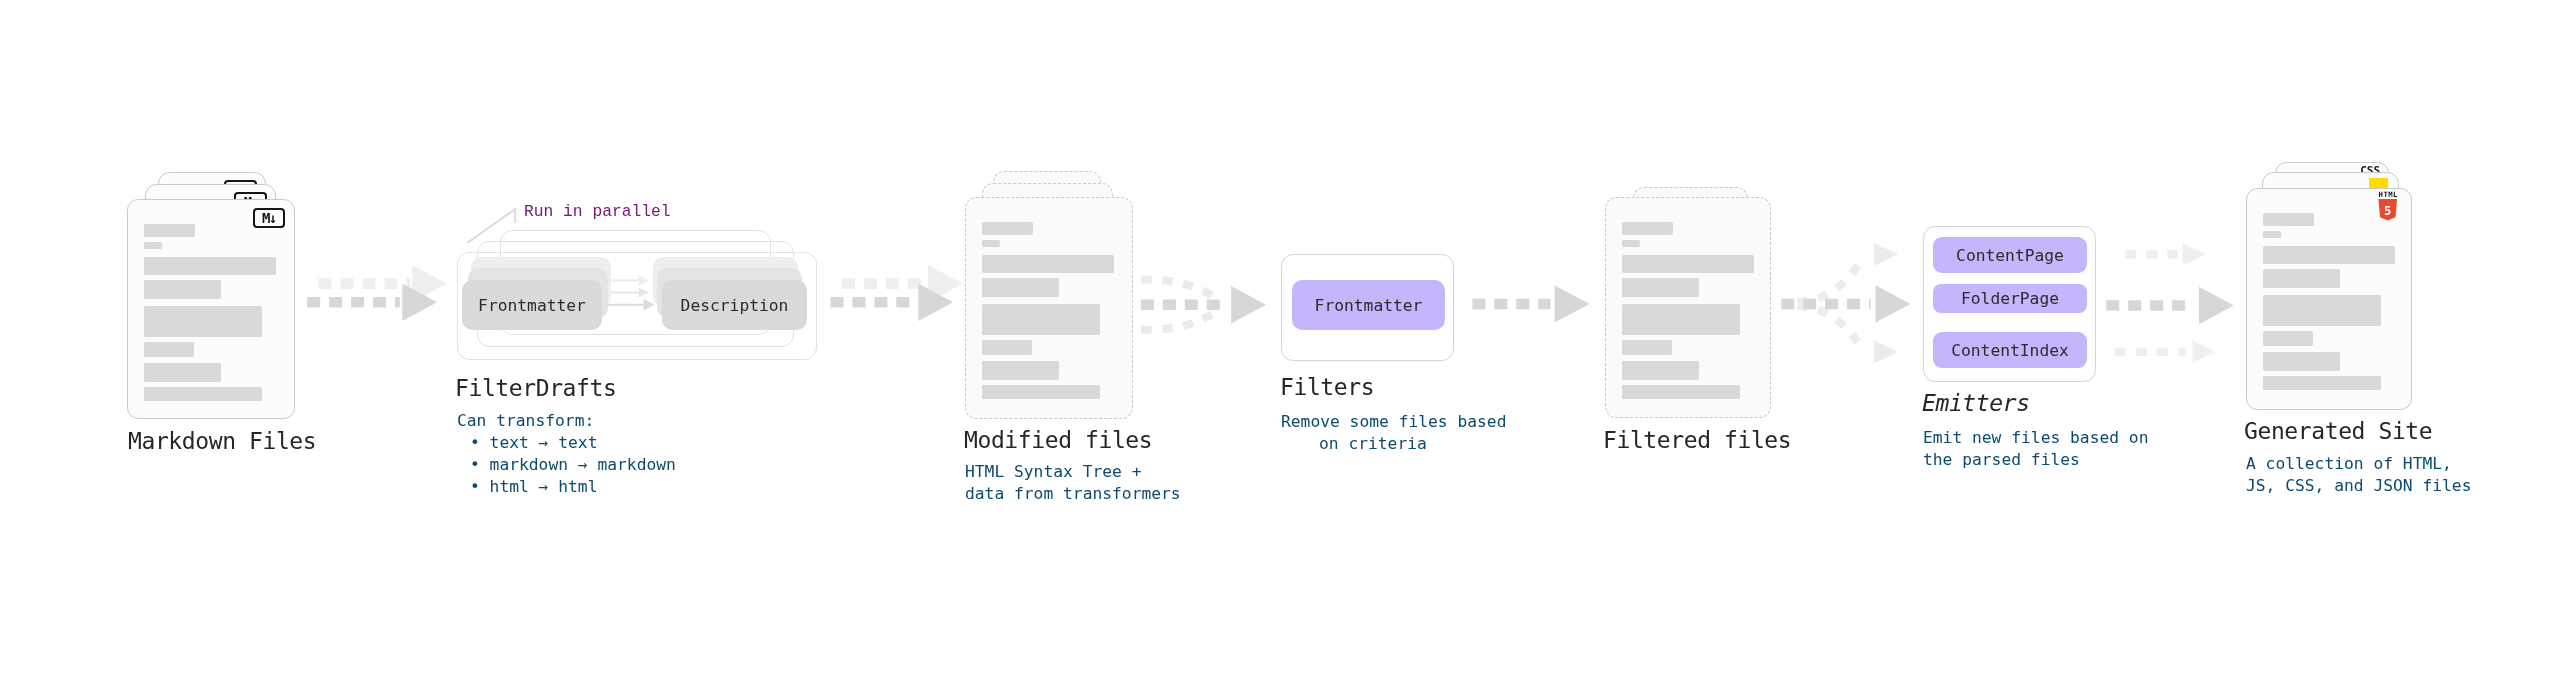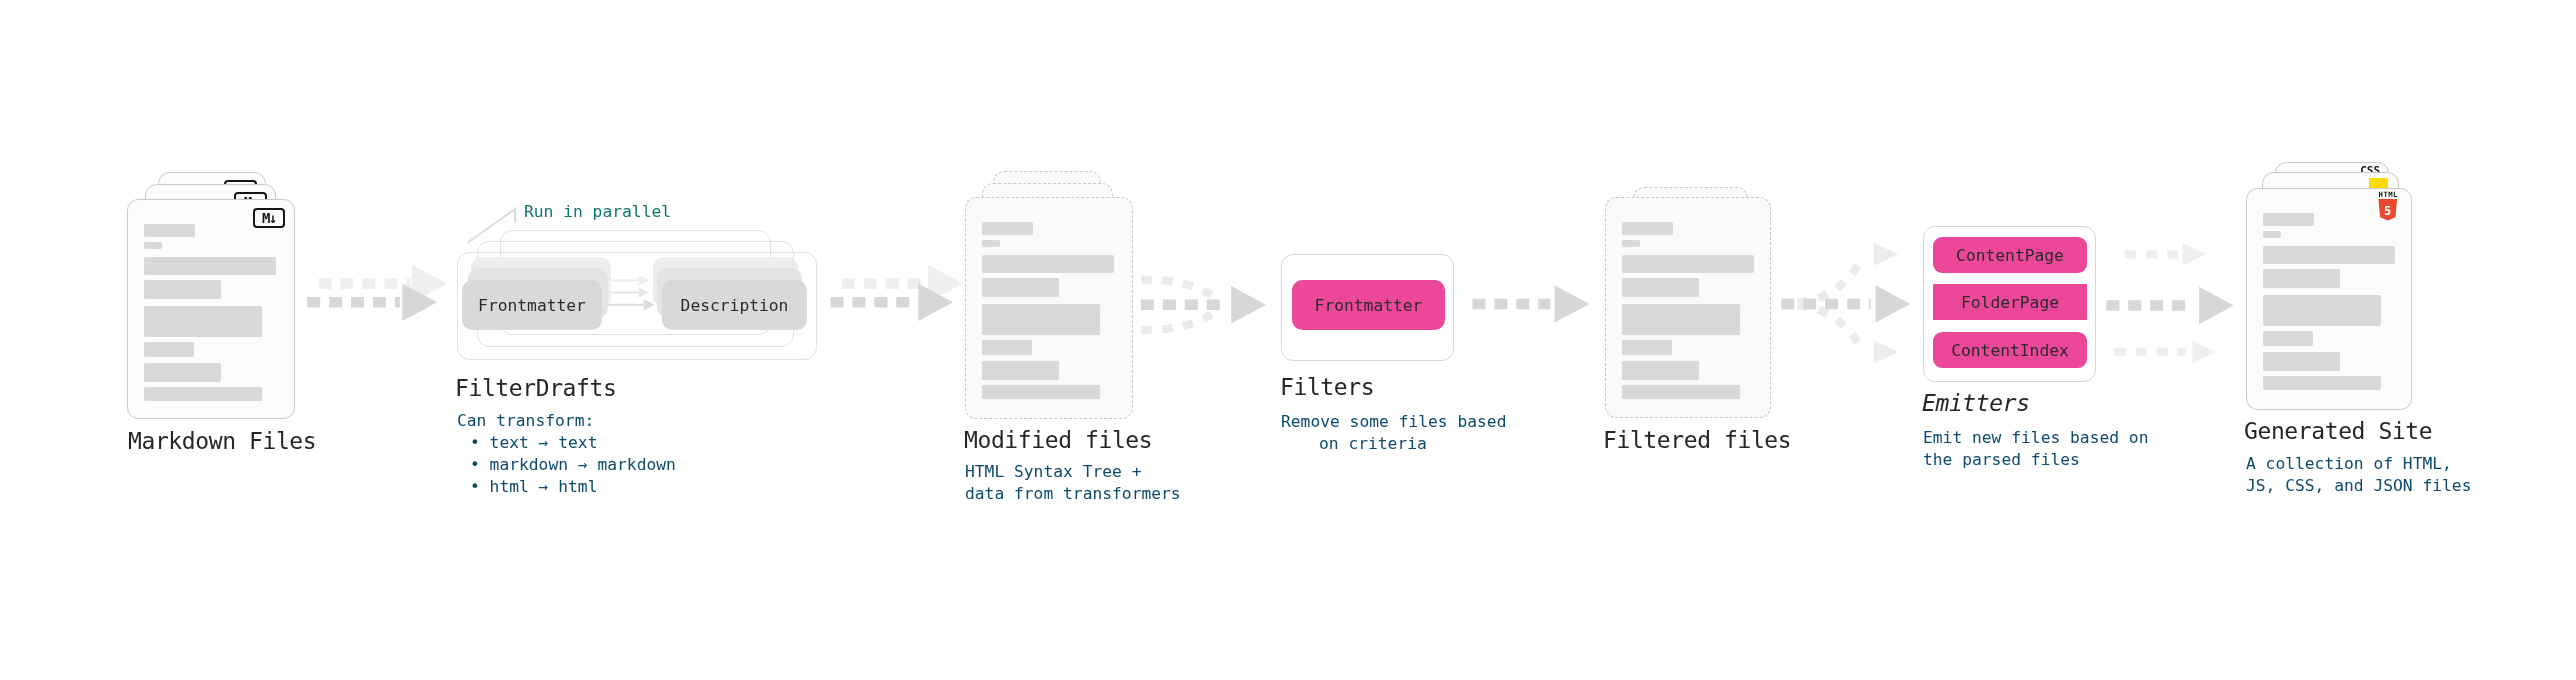--- a/index.html
+++ b/index.html
@@ -11,30 +11,30 @@
   .card{position:absolute;background:#fcfcfc;border:1.6px solid #c9c9c9;
         border-radius:11.4px;box-sizing:border-box;}
   .card.dashed{border-style:dashed;background:#fafafa;border-color:#c9c9c9;}
   .doc-line{position:absolute;left:16.3px;background:var(--placeholder-gray,#d9d9d9);border-radius:1.6px;}
 
   .stage-label{position:absolute;font-size:23px;line-height:24.4px;color:#262626;
                letter-spacing:-0.4px;white-space:pre;}
   .desc-line{position:absolute;font-size:16.3px;line-height:19.5px;color:#0c4a6e;white-space:pre;}
 
   .pill{position:absolute;display:flex;align-items:center;justify-content:center;
-        background:#ec4899;border-radius:10.6px;font-size:16.3px;color:#2b2b2b;white-space:pre;}
+        background:#c4b5fd;border-radius:10.6px;font-size:16.3px;color:#2b2b2b;white-space:pre;}
   .ghost-pill{position:absolute;border-radius:10.6px;}
   .frame{position:absolute;border-radius:12.2px;box-sizing:border-box;}
   .frame.light{border:1.6px solid #e2e2e2;background:transparent;}
   .frame.solid{border:1.6px solid #d4d4d4;background:#ffffff;}
 
   .md-badge{position:absolute;border:2.4px solid #151515;border-radius:4.1px;
             width:32.5px;height:20.3px;display:flex;align-items:center;justify-content:center;
             font-weight:bold;font-size:14px;letter-spacing:-1.6px;color:#151515;box-sizing:border-box;}
-  .annotation{position:absolute;font-size:16.3px;color:#0f766e;white-space:pre;}
+  .annotation{position:absolute;font-size:16.3px;color:#701a75;white-space:pre;font-family:Liberation Mono, monospace;}
 
   .css-badge{position:absolute;width:18px;text-align:center;}
   .css-badge .css-txt{font-size:11px;font-weight:bold;color:#151515;line-height:7.3px;letter-spacing:0;}
   .css-badge .css-bar{width:14.6px;height:3.3px;background:var(--css-blue,#2e6de8);margin:0.8px auto 0;border-radius:0.8px;}
   .js-badge{position:absolute;width:19.5px;height:10.6px;background:var(--js-yellow,#ffdd00);}
   .html5-badge{position:absolute;width:24.4px;text-align:center;}
   .html5-badge .html-txt{font-size:7.3px;font-weight:bold;color:#151515;line-height:8.1px;letter-spacing:0.4px;}
 </style>
 </head>
 <body>
@@ -182,21 +182,21 @@
         <div class="doc-line" style="top: 142px; width: 50px; height: 14.6px;"></div>
         <div class="doc-line" style="top: 163px; width: 77px; height: 18.7px;"></div>
         <div class="doc-line" style="top: 187px; width: 118px; height: 14px;"></div>
       </div>
     <div class="stage-label" style="left:1603px;top:428px;">Filtered files</div>
   </div>
 
   <div>
     <div class="frame solid" style="left:1923px;top:226px;width:173px;height:156px;"></div>
     <div class="pill" style="left:1933px;top:237px;width:154px;height:36px;border-radius:9px;">ContentPage</div>
-    <div class="pill" style="left:1933px;top:284px;width:154px;height:36px;border-radius:1px;">FolderPage</div>
+    <div class="pill" style="left:1933px;top:284px;width:154px;height:29px;border-radius:8px;">FolderPage</div>
     <div class="pill" style="left:1933px;top:332px;width:154px;height:36px;border-radius:9px;text-align:right;">ContentIndex</div>
     <div class="stage-label" style="left:1922px;top:391px;font-style:italic;">Emitters</div>
     <div class="desc-line" style="left:1923px;top:428px;">Emit new files based on</div>
     <div class="desc-line" style="left:1923px;top:450px;">the parsed files</div>
   </div>
 
   <div>
     <div class="card" style="left:2275px;top:162px;width:114px;height:98px;">
       <div class="css-badge" style="right:9.8px;top:4.1px;">
         <div class="css-txt">CSS</div>

